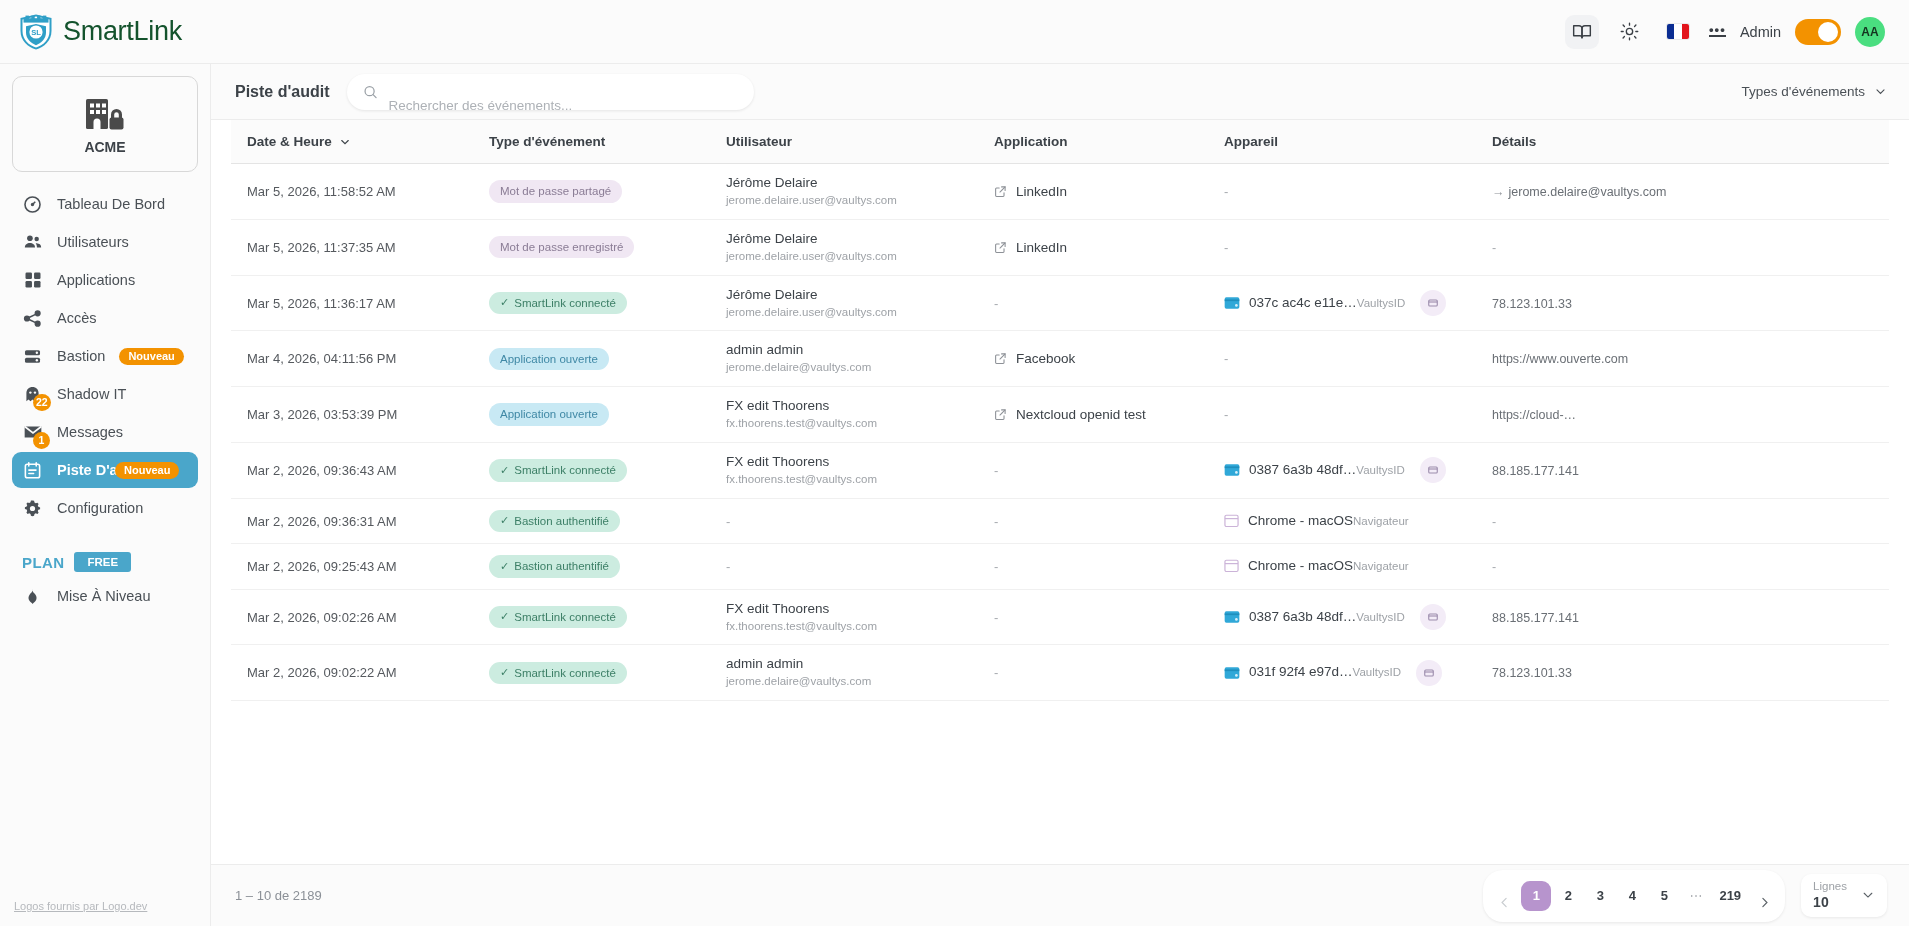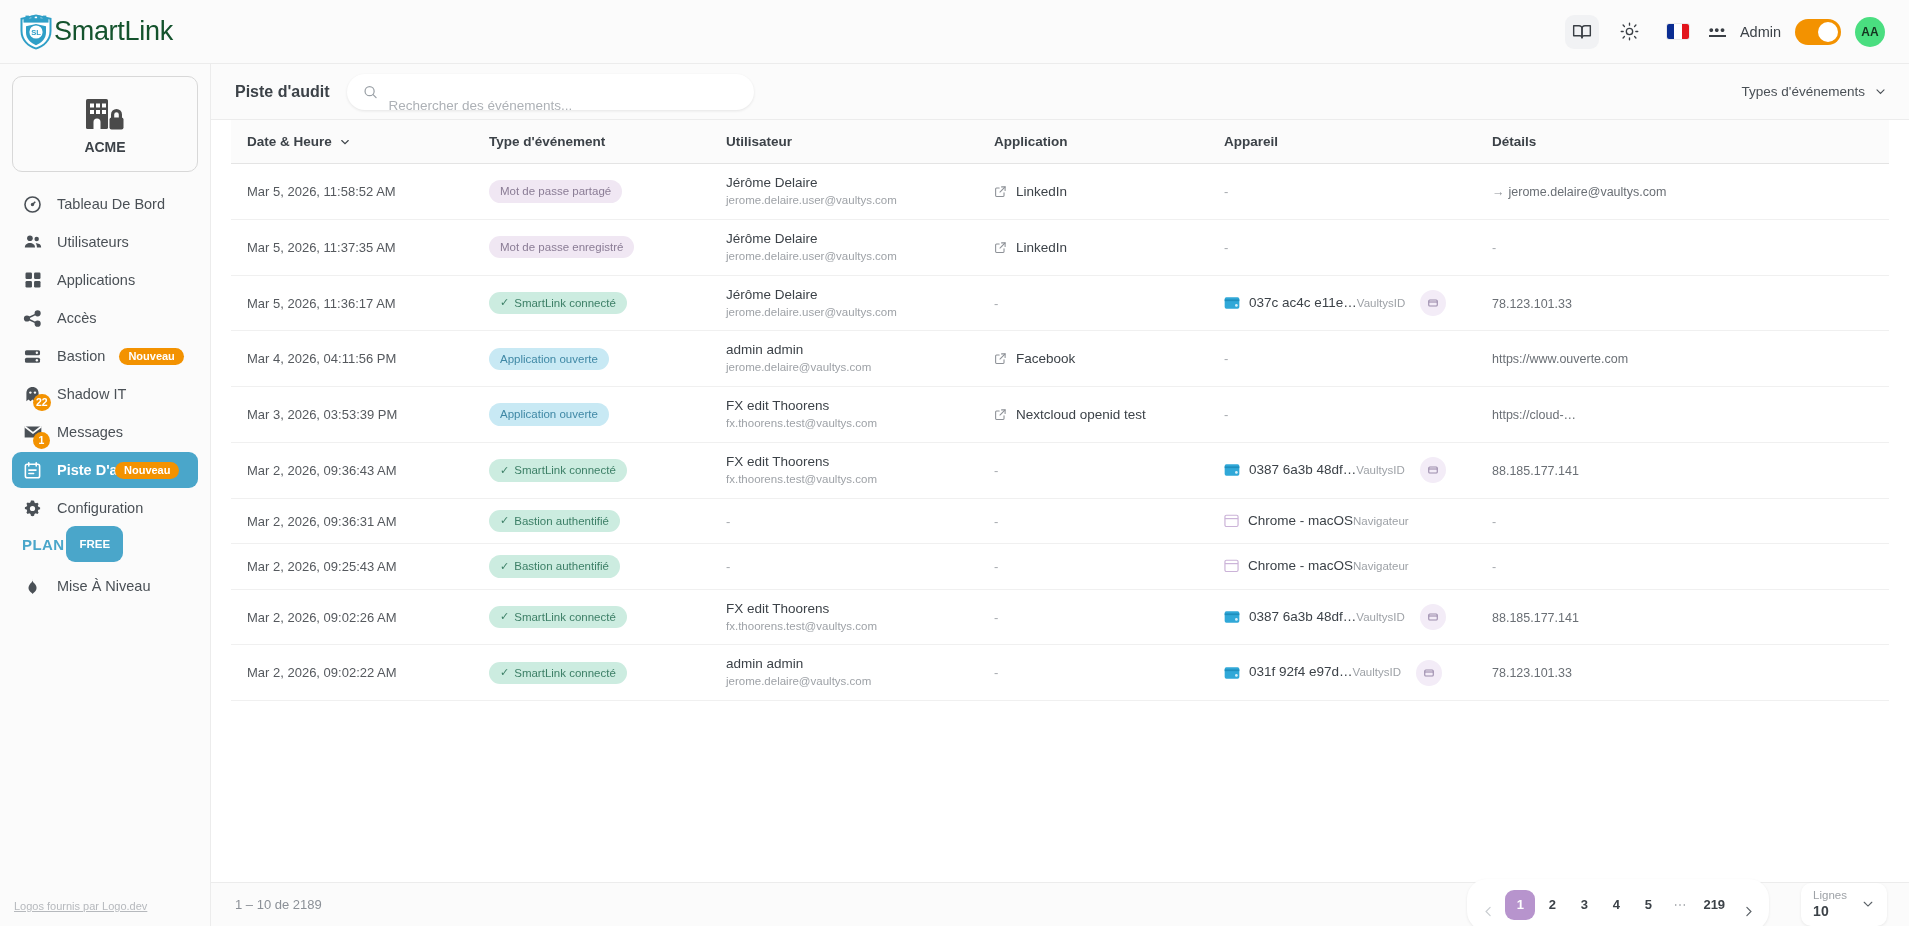--- a/index.html
+++ b/index.html
@@ -13,21 +13,21 @@
 
   
   .topbar {
     height: 64px; width: 100%;
     background: #fbfbfb;
     border-bottom: 1px solid #ececec;
     display: flex; align-items: center;
     padding: 0 24px 0 18px;
     position: relative;
   }
-  .brand { display: flex; align-items: center; }
+  .brand { display: flex; align-items: center; gap: 9px; }
   .brand-logo { width: 36px; height: 38px; flex: 0 0 auto; }
   .brand-name {
     font-size: 27px; font-weight: normal; color: #14532d;
     letter-spacing: -0.3px;
   }
   .topbar-right {
     margin-left: auto; display: flex; align-items: center; gap: 14px;
   }
   .icon-btn {
     width: 34px; height: 34px; border-radius: 9px;
@@ -100,26 +100,26 @@
   }
   .nav-item.selected .pill-new { position: absolute; left: 103px; }
   .count-badge {
     position: absolute; left: 11px; bottom: -6px;
     min-width: 17px; height: 17px; border-radius: 50%;
     background: #f39200; color: #fff; font-size: 10.5px; font-weight: bold;
     display: flex; align-items: center; justify-content: center;
     padding: 0 3px;
   }
   .plan-row {
-    display: flex; align-items: center; gap: 2px; padding-left: 10px;
+    margin-top: 26px; display: flex; align-items: center; gap: 10px; padding-left: 10px;
   }
   .plan-label { font-size: 15px; font-weight: bold; color: #4aa6ca; letter-spacing: .4px; }
   .plan-chip {
     background: #4aa6ca; color: #fff; font-size: 11.5px; font-weight: bold;
-    padding: 12px 13px; border-radius: 9px; cursor: pointer;
+    padding: 4px 13px; border-radius: 3px; cursor: pointer;
   }
   .sidebar-footer {
     margin-top: auto; padding: 0 0 12px 2px;
   }
   .logo-credit {
     font-size: 11px; color: #b6b9bd; text-decoration: underline; cursor: pointer;
   }
 
   
   .main { flex: 1 1 auto; display: flex; flex-direction: column; min-width: 0; background:#fff; }
@@ -199,24 +199,23 @@
   .copy-btn {
     width: 26px; height: 26px; border-radius: 50%;
     background: #f3ecf7; display: flex; align-items: center; justify-content: center;
     color: #9b8bab; cursor: pointer; flex: 0 0 auto; margin-left: 6px;
   }
   .detail-cell { font-size: 12.5px; color: #6a6f75; white-space: nowrap; overflow: hidden; text-overflow: ellipsis; }
   .detail-cell .arrow { color: #8d9197; margin-right: 4px; }
 
   
   .table-footer {
-    height: 44px; display: flex; align-items: center;
+    height: 62px; display: flex; align-items: center;
     padding: 0 22px 0 24px; border-top: 1px solid #ececec;
     background: #fbfbfb;
-    gap: 16px;
   }
   .range-text { font-size: 13px; color: #8b9097; }
   .pager {
     margin-left: auto; display: flex; align-items: center;
     background: #ffffff; border-radius: 20px;
     box-shadow: 0 1px 3px rgba(0,0,0,.08);
     padding: 4px 6px; gap: 2px;
   }
   .pg {
     min-width: 30px; height: 30px; border-radius: 8px;

